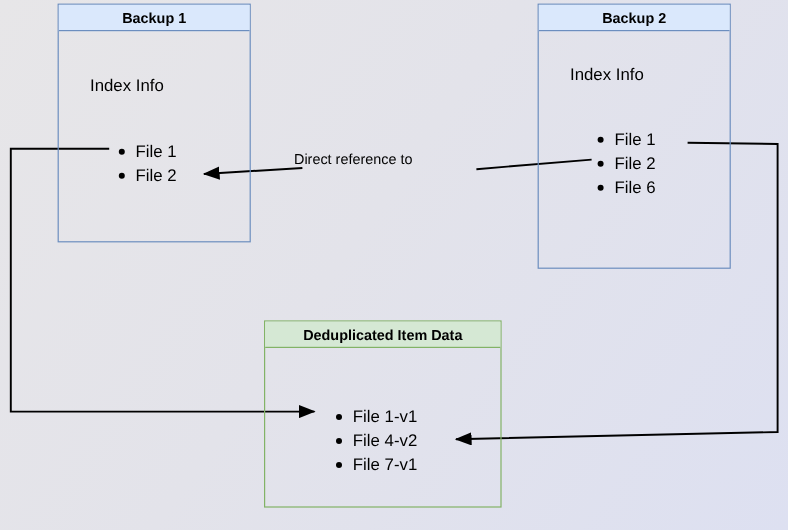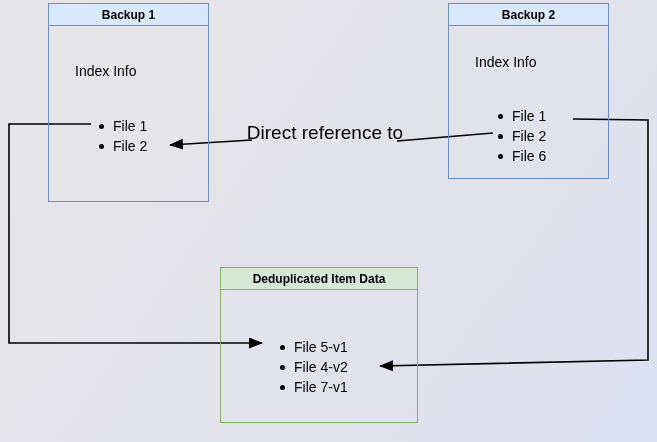--- a/index.html
+++ b/index.html
@@ -54,22 +54,21 @@
     border-radius: 50%;
     background: #000;
     margin-right: 9px;
     flex: 0 0 auto;
   }
   .edge-label {
     position: absolute;
     left: 245px;
     top: 125px;
     width: 160px;
-    text-align: center;
-    font-size: 19px;
+    font-size: 12px;
     line-height: 16px;
     white-space: nowrap;
   }
   .edges {
     position: absolute;
     left: 0; top: 0;
     width: 657px;
     height: 442px;
     pointer-events: none;
   }
@@ -99,21 +98,21 @@
     <div class="file-row">
       <span class="bullet"></span>
       <span>File 1</span>
     </div>
     <div class="file-row">
       <span class="bullet"></span>
       <span>File 2</span>
     </div>
   </div>
 
-  <div class="node blue" style="left:448px; top:3px; width:161px; height:176px;">
+  <div class="node blue" style="left:448px; top:3px; width:161px; height:221px;">
     <div class="node-header">Backup 2</div>
   </div>
   <div class="section-label" style="left:475px; top:54px;">Index Info</div>
   <div class="file-list" style="left:498px; top:106px;">
     <div class="file-row">
       <span class="bullet"></span>
       <span>File 1</span>
     </div>
     <div class="file-row">
       <span class="bullet"></span>
@@ -124,21 +123,21 @@
       <span>File 6</span>
     </div>
   </div>
 
   <div class="node green" style="left:220px; top:267px; width:198px; height:156px;">
     <div class="node-header">Deduplicated Item Data</div>
   </div>
   <div class="file-list" style="left:280px; top:337px;">
     <div class="file-row">
       <span class="bullet"></span>
-      <span>File 5-v1</span>
+      <span>File 1-v1</span>
     </div>
     <div class="file-row">
       <span class="bullet"></span>
       <span>File 4-v2</span>
     </div>
     <div class="file-row">
       <span class="bullet"></span>
       <span>File 7-v1</span>
     </div>
   </div>

